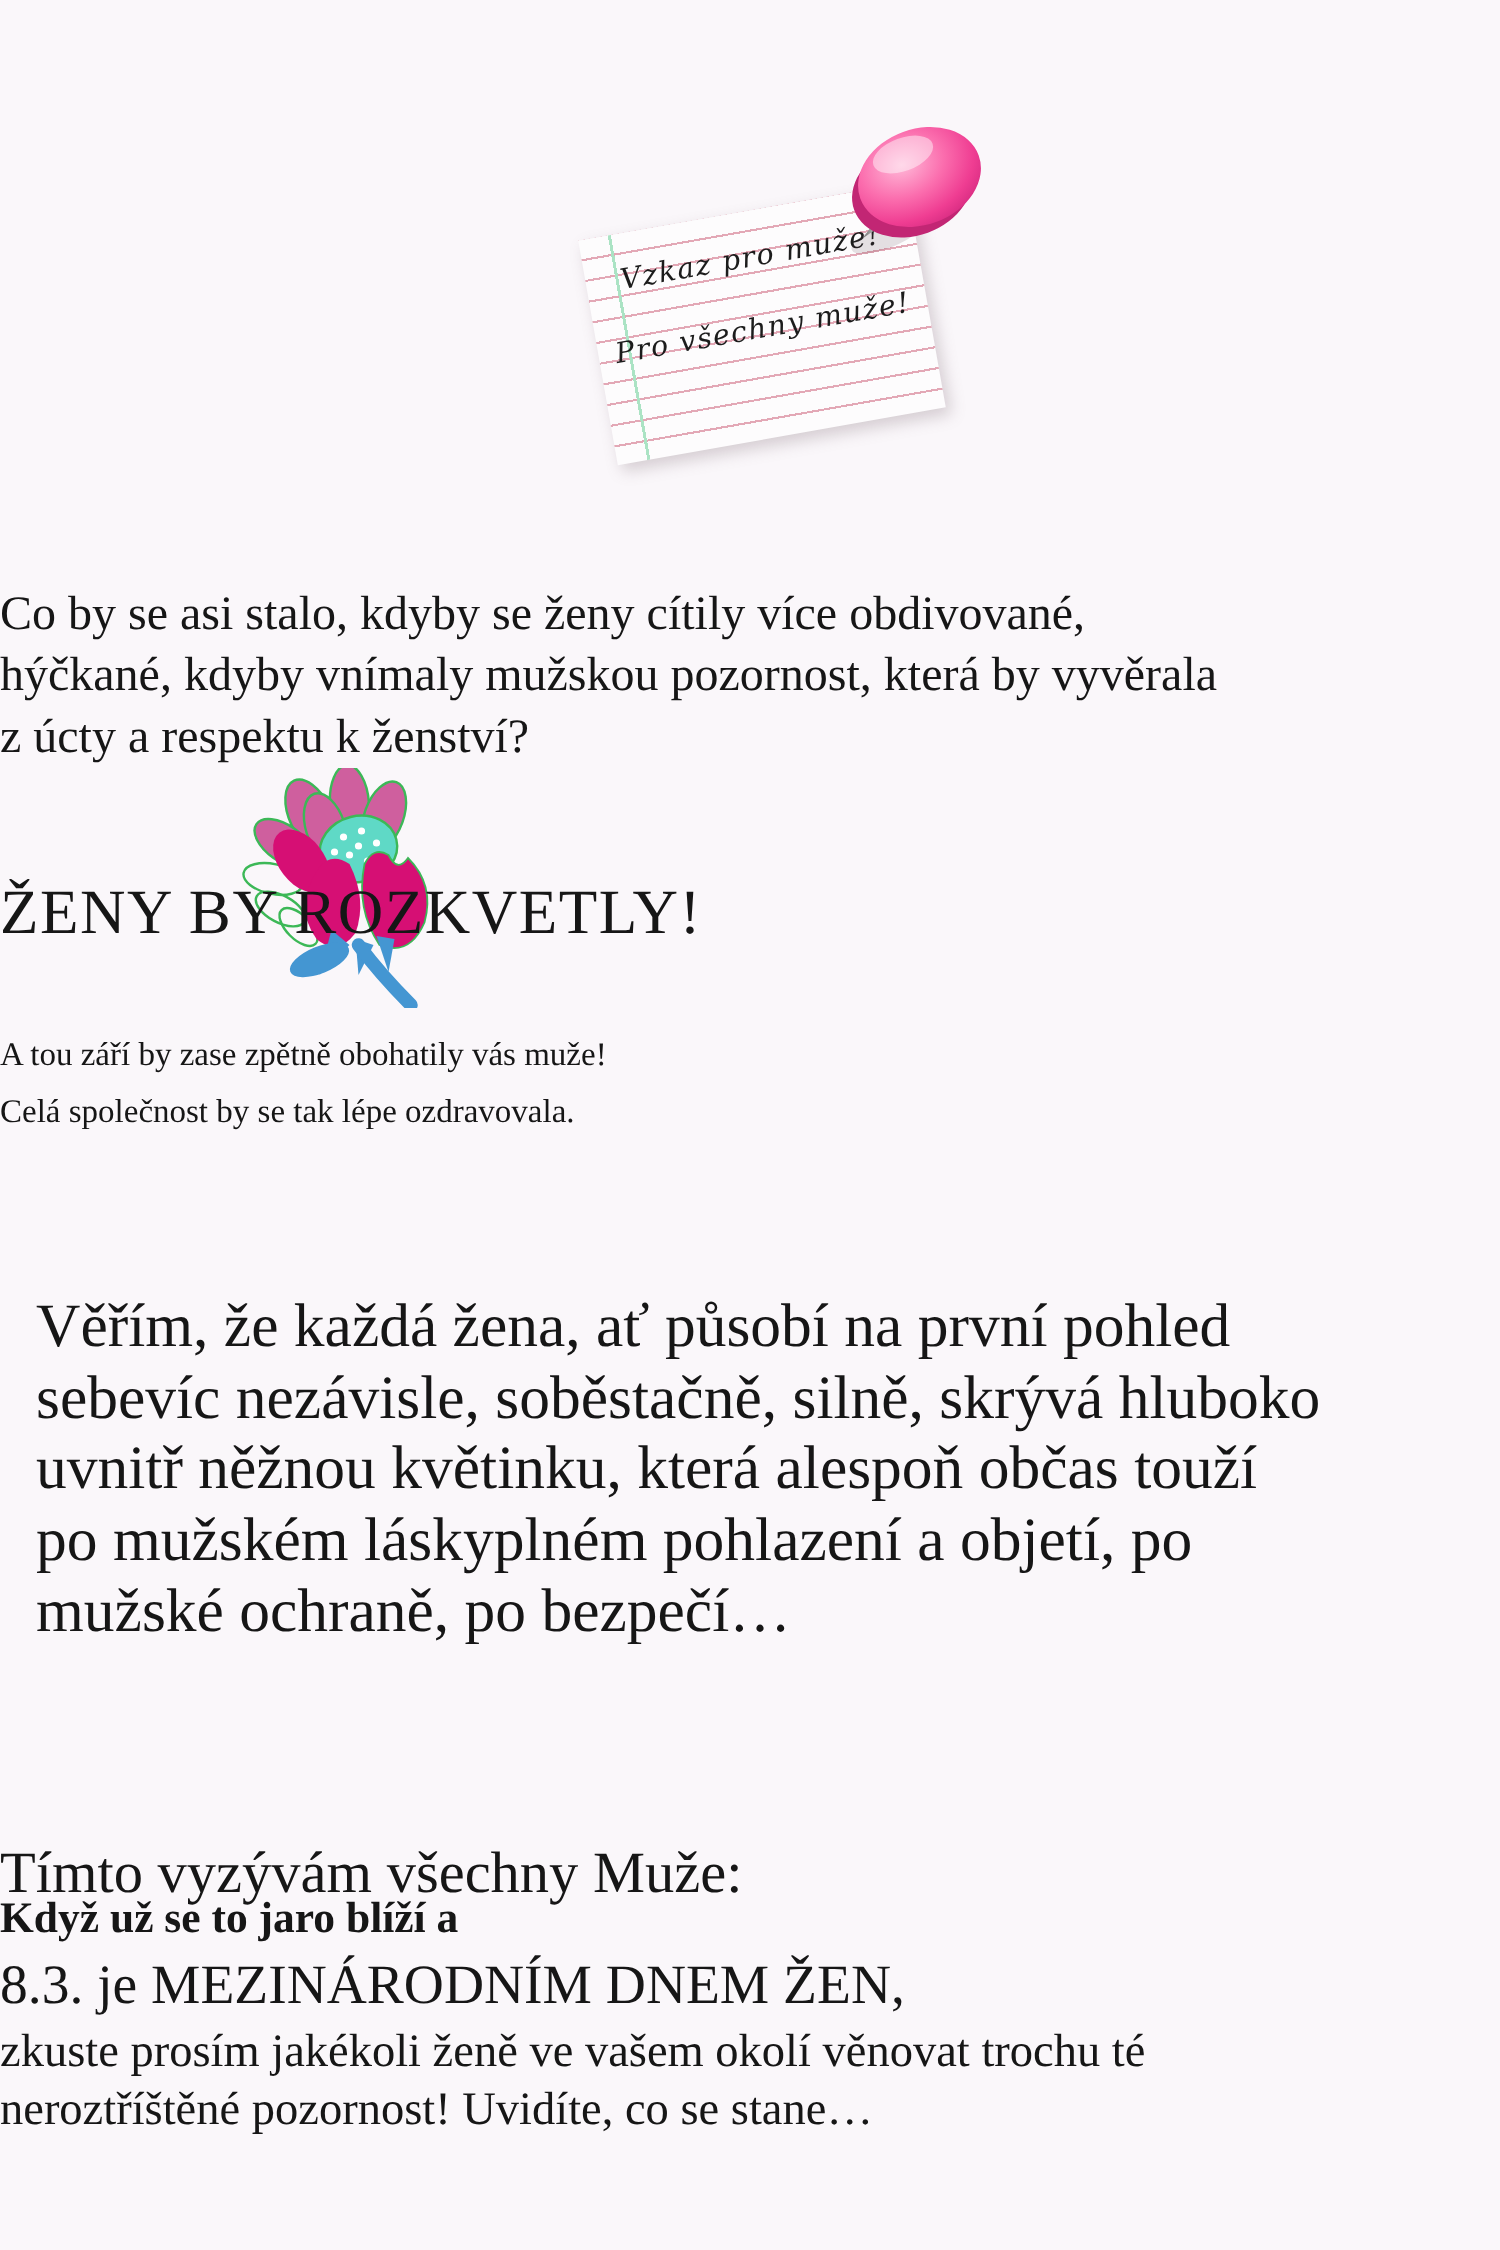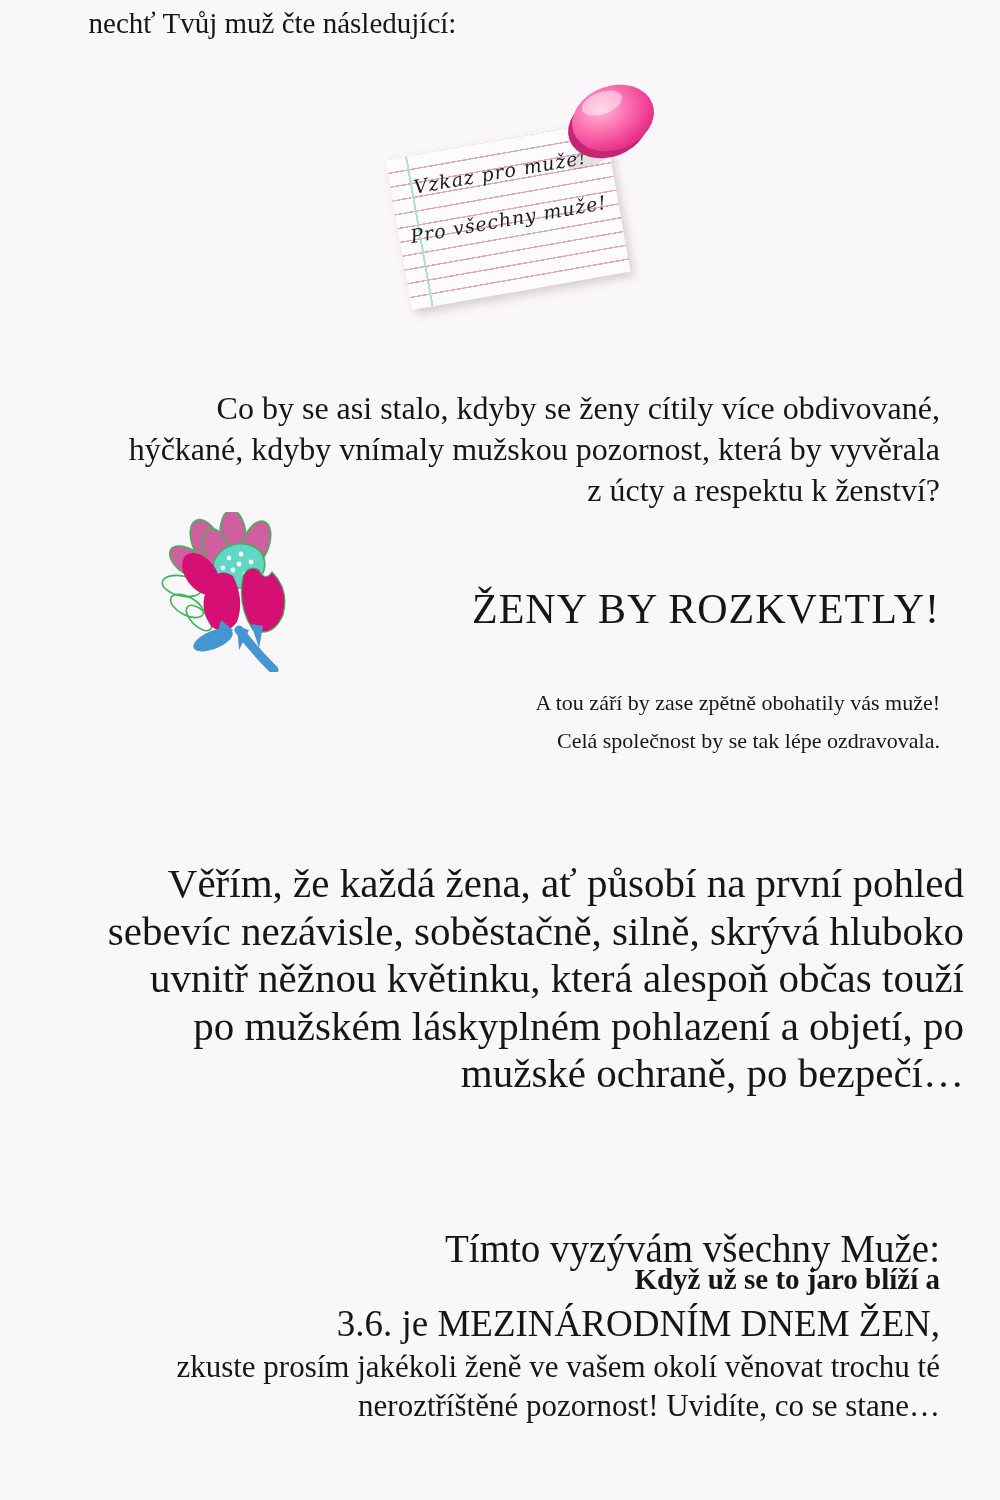--- a/index.html
+++ b/index.html
@@ -5,21 +5,21 @@
   html, body { margin: 0; padding: 0; }
   body {
     width: 1000px; height: 1500px;
     background: #faf7fa;
     font-family: "Liberation Serif", serif;
     color: #161616;
     position: relative;
     overflow: hidden;
   }
   .abs { position: absolute; }
-  .center { text-align: right; width: 940px; left: 0; }
+  .center { text-align: left; width: 940px; left: 0; }
   .pre { white-space: pre-line; }
 
   
   #header { left: 0; top: 6px; width: 545px; text-align: center;
             font-size: 29px; line-height: 35px; }
 
   
   #note-wrap { left: 375px; top: 82px; width: 290px; height: 250px; }
   #paper {
     position: absolute; left: 22px; top: 58px; width: 222px; height: 152px;
@@ -46,21 +46,20 @@
   #p-belief    { top: 860px; font-size: 41px; line-height: 47.5px; padding-left: 24px; }
   #p-call      { top: 1226px; font-size: 39px; }
   #closing-intro   { top: 1263px; font-size: 29px; font-weight: bold; }
   #closing-date    { top: 1302px; font-size: 37px; }
   #closing-request { top: 1347px; font-size: 31px; line-height: 39px; }
 </style>
 </head>
 <body>
 
 <div id="header" class="abs">
-  <div>nechť Tvůj muž čte následující:</div>
 </div>
 
 <div id="note-wrap" class="abs">
   <div id="paper">
     <div class="note-line" id="note-line-1">Vzkaz pro muže!</div>
     <div class="note-line" id="note-line-2">Pro všechny muže!</div>
   </div>
   <svg id="pin" viewBox="0 0 105 125">
     <defs>
       <radialGradient id="gp" cx="40%" cy="32%" r="75%">
@@ -136,15 +135,15 @@
 
 <div id="p-belief" class="abs center pre">Věřím, že každá žena, ať působí na první pohled
 sebevíc nezávisle, soběstačně, silně, skrývá hluboko
 uvnitř něžnou květinku, která alespoň občas touží
 po mužském láskyplném pohlazení a objetí, po
 mužské ochraně, po bezpečí…</div>
 
 <div id="p-call" class="abs center">Tímto vyzývám všechny Muže:</div>
 
 <div id="closing-intro" class="abs center">Když už se to jaro blíží a</div>
-<div id="closing-date" class="abs center">3.6. je MEZINÁRODNÍM DNEM ŽEN,</div>
+<div id="closing-date" class="abs center">8.3. je MEZINÁRODNÍM DNEM ŽEN,</div>
 <div id="closing-request" class="abs center pre">zkuste prosím jakékoli ženě ve vašem okolí věnovat trochu té
 neroztříštěné pozornost! Uvidíte, co se stane…</div>
 
 </body></html>

